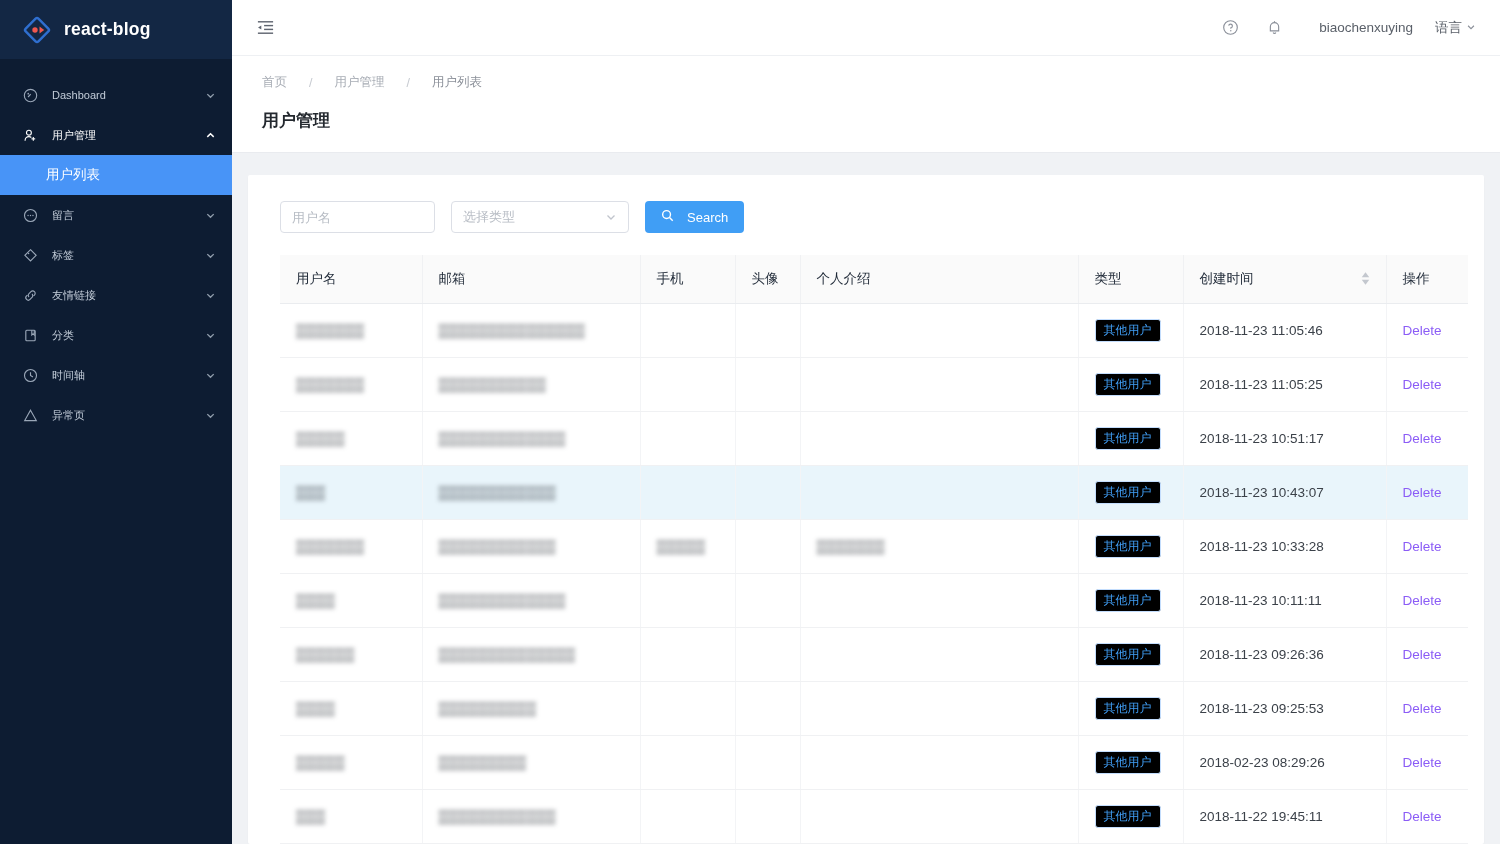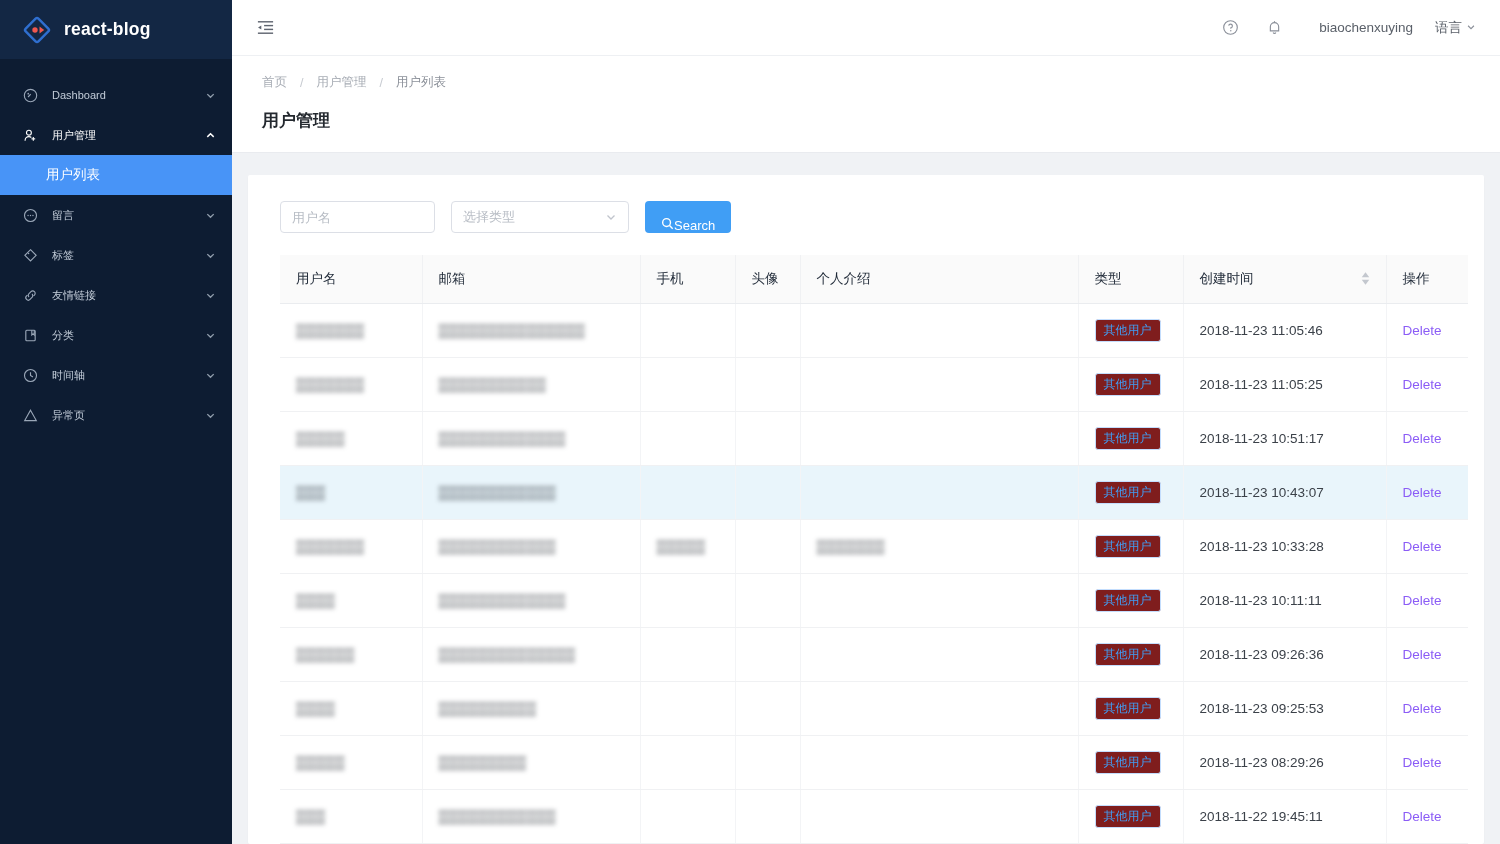--- a/index.html
+++ b/index.html
@@ -64,21 +64,21 @@
   .fold-btn { width: 34px; height: 34px; display: flex; align-items: center; justify-content: center; cursor: pointer; }
   .topbar-right { margin-left: auto; display: flex; align-items: center; gap: 22px; }
   .tb-icon { width: 22px; height: 22px; display: flex; align-items: center; justify-content: center; color: #8a8f99; cursor: pointer; }
   .tb-user { font-size: 13.5px; color: #5a6069; cursor: pointer; margin-left: 12px; }
   .tb-lang { font-size: 13.5px; color: #5a6069; cursor: pointer; display: flex; align-items: center; gap: 4px; }
 
   .pagehead {
     background: #ffffff; padding: 18px 24px 20px 30px;
     border-bottom: 1px solid #e9ebef;
   }
-  .crumb { font-size: 12.5px; color: #a8adb5; display: flex; gap: 13px; align-items: center; }
+  .crumb { font-size: 12.5px; color: #a8adb5; display: flex; gap: 22px; align-items: center; }
   .crumb .c-link { cursor: pointer; }
   .crumb .c-sep { color: #c6cad0; }
   .crumb .c-cur { color: #8b9099; }
   .page-title { margin-top: 18px; font-size: 17px; font-weight: bold; color: #24292f; }
 
   .content { flex: 1; padding: 22px 16px 0 16px; overflow: hidden; }
   .card {
     background: #ffffff; border-radius: 2px;
     box-shadow: 0 1px 2px rgba(0,0,0,.03);
     height: 100%; padding: 26px 32px 0 32px;
@@ -93,21 +93,21 @@
   }
   .inp::placeholder { color: #b7bcc4; }
   .sel {
     width: 178px; height: 32px; border: 1px solid #dcdfe6; border-radius: 4px;
     display: flex; align-items: center; padding: 0 11px; cursor: pointer; background: #fff;
   }
   .sel .sel-val { font-size: 13px; color: #b7bcc4; flex: 1; }
   .sel .sel-arrow { color: #c0c4cc; display: flex; }
   .btn-search {
     height: 32px; padding: 0 16px; background: #409ef5; border: none; border-radius: 4px;
-    color: #fff; font-size: 13px; display: flex; align-items: flex-end; gap: 0; cursor: pointer;
+    color: #fff; font-size: 13px; display: flex; align-items: center; gap: 13px; cursor: pointer;
     font-family: "Liberation Sans", sans-serif;
   }
 
   
   table.tbl { width: 100%; border-collapse: collapse; table-layout: fixed; }
   table.tbl thead th {
     background: #fafafa; text-align: left; font-size: 13.5px; font-weight: normal;
     color: #1f2937; padding: 15px 16px; border-bottom: 1px solid #eaecef;
     border-right: 1px solid #f0f1f3; white-space: nowrap;
   }
@@ -115,21 +115,21 @@
   table.tbl tbody td {
     padding: 15px 16px; font-size: 13.5px; color: #3b4149;
     border-bottom: 1px solid #f0f1f3; border-right: 1px solid #f3f4f6;
     height: 50px; overflow: hidden; white-space: nowrap;
   }
   table.tbl tbody td:last-child { border-right: none; }
   table.tbl tbody tr.hl td { background: #e9f5fb; }
   .th-sort { float: right; display: inline-flex; flex-direction: column; gap: 1px; margin-top: 2px; }
   .badge {
     display: inline-block; padding: 2px 8px; font-size: 12px;
-    color: #409ef5; background: #7f1d1d; border: 1px solid #c3ddfd; border-radius: 3px;
+    color: #409ef5; background: #000000; border: 1px solid #c3ddfd; border-radius: 3px;
   }
   .dl { color: #8b5cf6; cursor: pointer; font-size: 13.5px; }
   .redact { display: inline-block; filter: blur(2.1px); color: #2c3138; letter-spacing: .2px; }
 </style>
 </head>
 <body>
 
 <div class="app">
 
   <aside class="sidebar">
@@ -469,21 +469,21 @@
                 <td>2018-11-23 09:25:53</td>
                 <td><span class="dl">Delete</span></td>
               </tr>
               <tr>
                 <td><span class="redact">▒▒▒▒▒</span></td>
                 <td><span class="redact">▒▒▒▒▒▒▒▒▒</span></td>
                 <td></td>
                 <td></td>
                 <td></td>
                 <td><span class="badge">其他用户</span></td>
-                <td>2018-11-23 08:29:26</td>
+                <td>2018-02-23 08:29:26</td>
                 <td><span class="dl">Delete</span></td>
               </tr>
               <tr>
                 <td><span class="redact">▒▒▒</span></td>
                 <td><span class="redact">▒▒▒▒▒▒▒▒▒▒▒▒</span></td>
                 <td></td>
                 <td></td>
                 <td></td>
                 <td><span class="badge">其他用户</span></td>
                 <td>2018-11-22 19:45:11</td>

